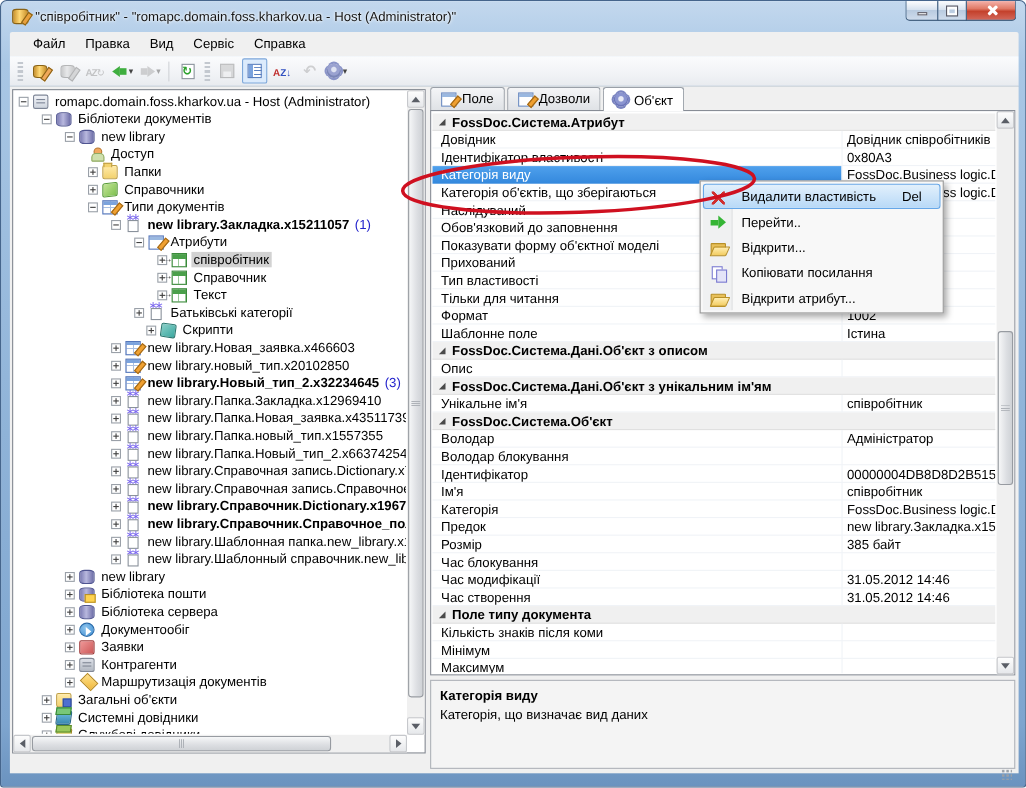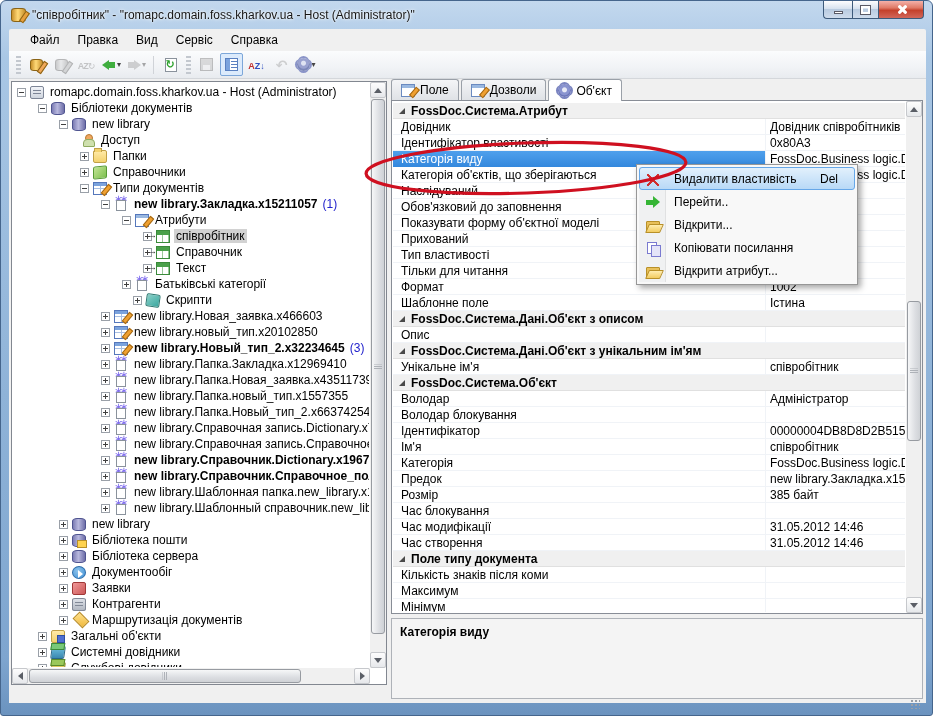--- a/index.html
+++ b/index.html
@@ -601,41 +601,42 @@
         </div>
         <div class="grow sec">
           <span class="sec-tri"></span>
           <div class="sec-label">Поле типу документа</div>
         </div>
         <div class="grow">
           <div class="gcell glabel">Кількість знаків після коми</div>
           <div class="gcell gvalue"></div>
         </div>
         <div class="grow">
+          <div class="gcell glabel">Мінімум</div>
+          <div class="gcell gvalue"></div>
+        </div>
+        <div class="grow">
           <div class="gcell glabel">Максимум</div>
-          <div class="gcell gvalue"></div>
-        </div>
-        <div class="grow">
-          <div class="gcell glabel">Мінімум</div>
           <div class="gcell gvalue"></div>
         </div>
       </div>
     <div class="sbv" style="right:0;top:0;bottom:0;">
       <div class="sb-btn" style="top:0;">
           <span class="tri-up"></span>
         </div>
       <div class="sb-thumb-v" style="top:200px;height:140px;"></div>
       <div class="sb-btn" style="bottom:0;">
           <span class="tri-dn"></span>
         </div>
     </div>
   </div>
 
   <div class="desc-pane">
     <div class="desc-title">Категорія виду</div>
+    <div class="desc-text">Категорія, що визначає вид даних</div>
   </div>
 
   <div class="ctx-menu">
       <div class="ctx-item hl">
         <span class="mi mi-delete"></span>
         <span class="">Видалити властивість</span>
         <div class="ctx-shortcut">Del</div>
       </div>
       <div class="ctx-item">
         <span class="mi mi-go"></span>

